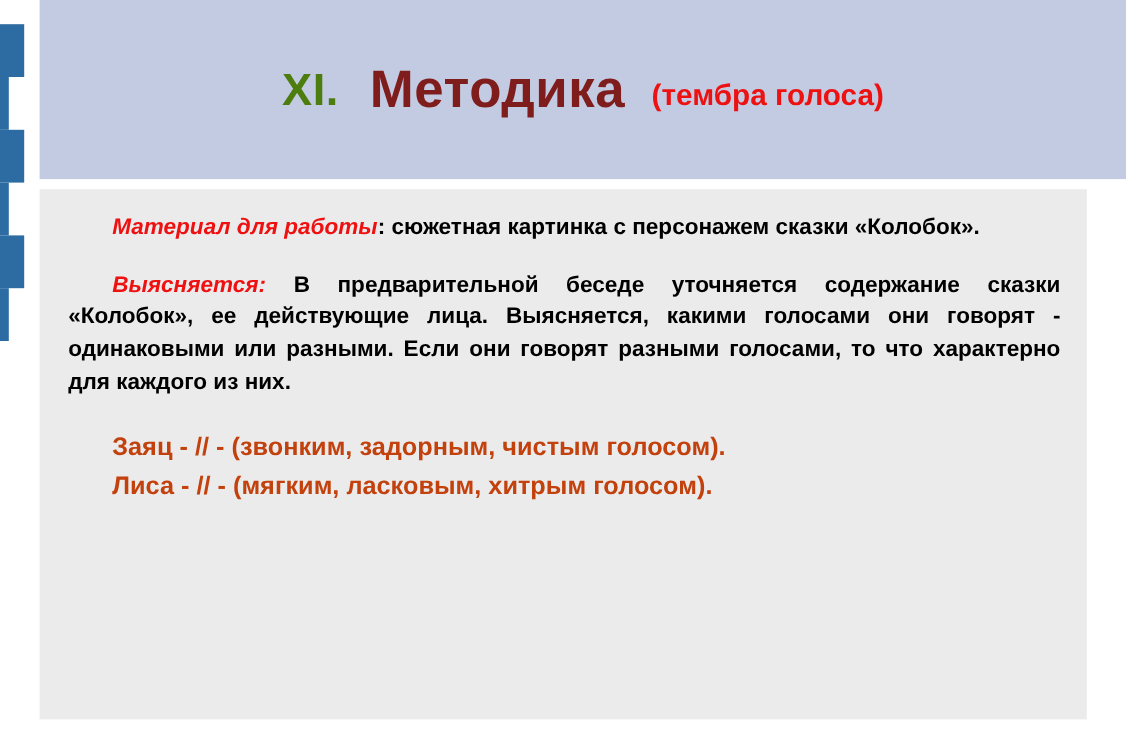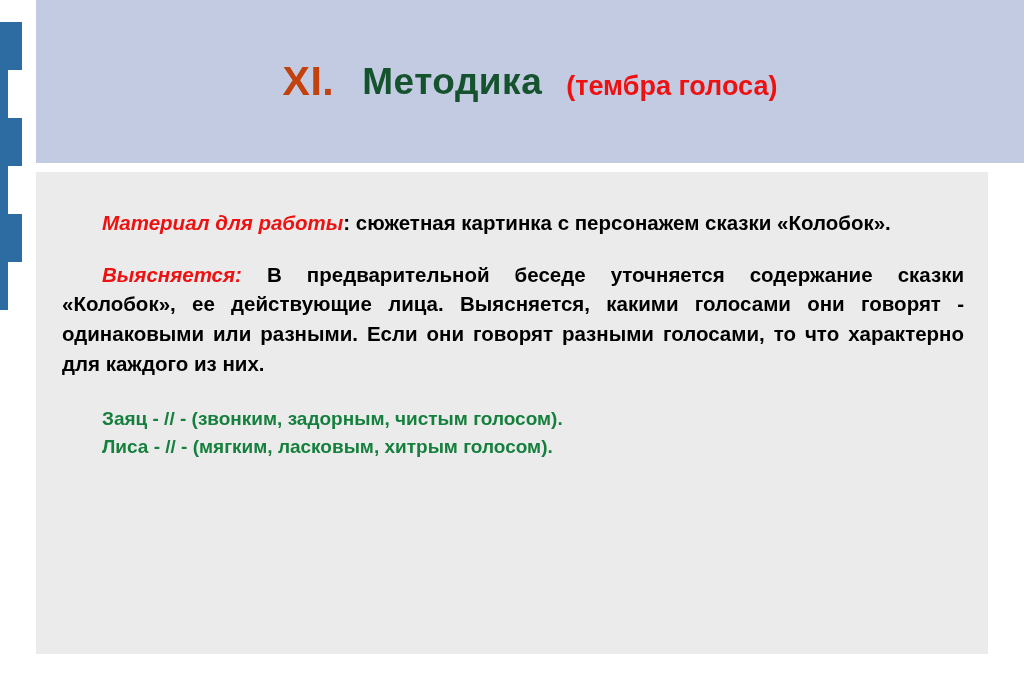--- a/index.html
+++ b/index.html
@@ -64,27 +64,27 @@
     width: 988px;
     height: 163px;
     display: flex;
     align-items: center;
     justify-content: center;
     white-space: nowrap;
   }
   .title-roman {
     font-size: 41px;
     font-weight: bold;
-    color: #c2410c;
+    color: #4d7c0f;
     letter-spacing: 0.5px;
   }
   .title-main {
-    font-size: 37px;
+    font-size: 48px;
     font-weight: bold;
-    color: #14532d;
+    color: #7f1d1d;
     margin-left: 28px;
     letter-spacing: 0.5px;
   }
   .title-sub {
     font-size: 27px;
     font-weight: bold;
     color: #ee1111;
     margin-left: 24px;
     position: relative;
     top: 5px;
@@ -103,21 +103,21 @@
     position: absolute;
     left: 36px;
     top: 172px;
     width: 952px;
     height: 482px;
     background: #ebebeb;
   }
   .content-inner {
     position: absolute;
     left: 62px;
-    top: 208px;
+    top: 192px;
     width: 902px;
     height: 440px;
   }
 
   p.para {
     margin: 0 0 22px 0;
     font-size: 20.5px;
     font-weight: bold;
     line-height: 1.45;
     color: #000000;
@@ -128,23 +128,23 @@
   .indent { display: inline-block; width: 40px; }
   .lead {
     color: #ee1111;
     font-style: italic;
   }
   .list-block {
     margin-top: 26px;
     padding-left: 40px;
   }
   .list-line {
-    font-size: 19px;
+    font-size: 23px;
     font-weight: bold;
-    color: #15803d;
+    color: #c2410c;
     line-height: 1.52;
     white-space: nowrap;
   }
 </style>
 </head>
 <body>
 
 <div class="slide">
 
   <div class="left-rail">

